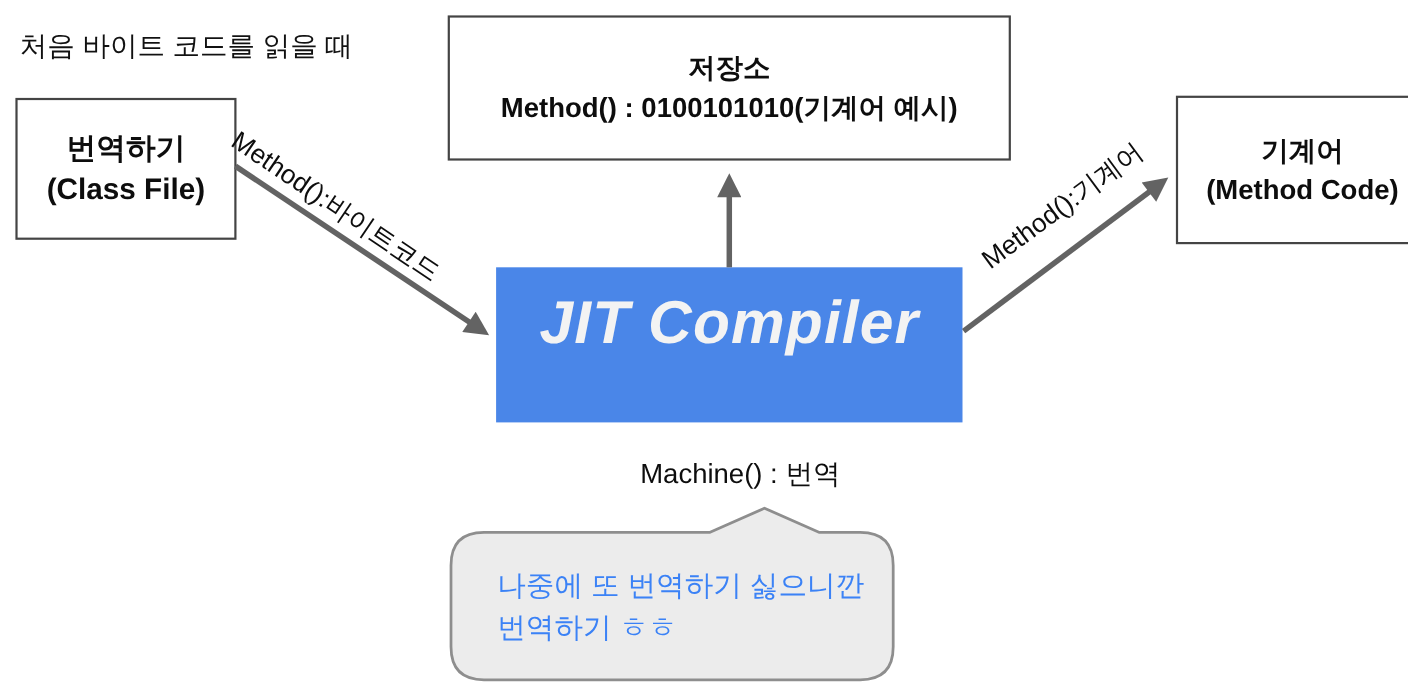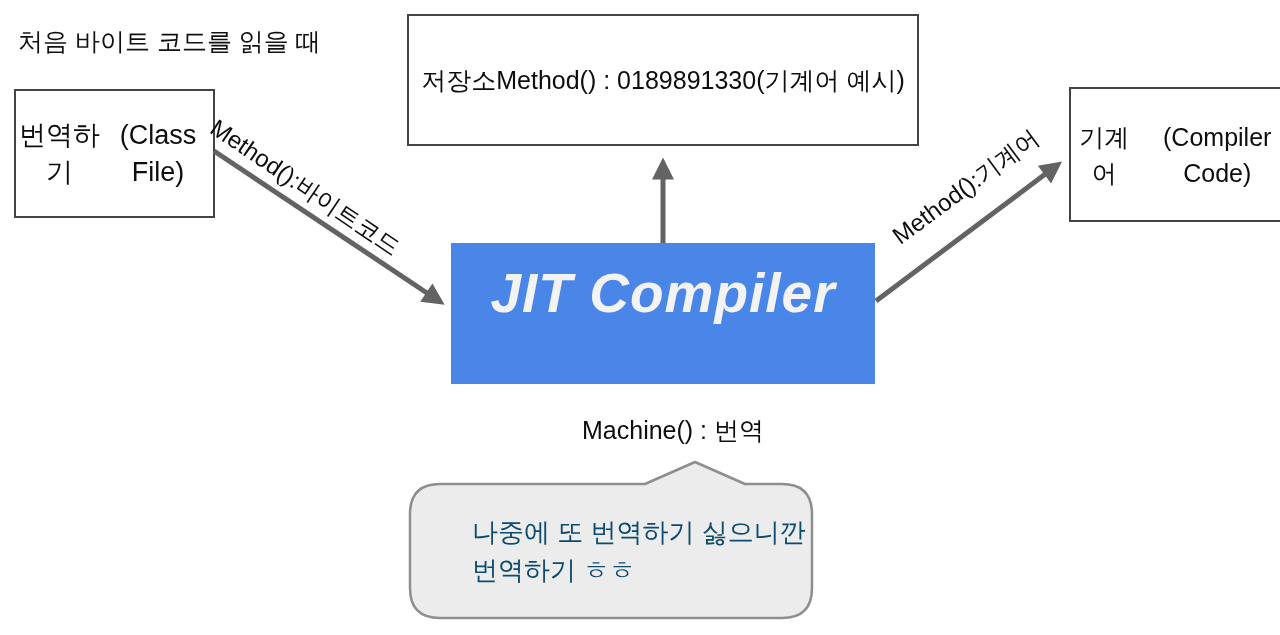--- a/index.html
+++ b/index.html
@@ -14,23 +14,23 @@
   .title {
     position: absolute; left: 18px; top: 25px;
     font-size: 25px; font-weight: 400; color: #111;
     white-space: nowrap;
   }
 
   .box {
     position: absolute;
     border: 2px solid var(--border_gray, #444444);
     background: #ffffff;
-    display: flex; flex-direction: row;
+    display: flex; flex-direction: column;
     align-items: center; justify-content: center;
-    text-align: center; font-weight: 400; color: #0d0d0d;
+    text-align: center; font-weight: 700; color: #0d0d0d;
   }
   .node-bytecode { left: 14px;  top: 89px;  width: 201px; height: 129px; font-size: 27px; line-height: 37px; }
   .node-storage  { left: 407px; top: 14px;  width: 512px; height: 132px; font-size: 25px; line-height: 36px; }
   .node-machine  { left: 1069px; top: 87px; width: 230px; height: 135px; font-size: 25px; line-height: 36px; }
   .node-machine .wrapline { width: 180px; }
 
   .jit {
     position: absolute; left: 451px; top: 243px; width: 424px; height: 141px;
     background: var(--accent_blue, #4a86e8);
     display: flex; align-items: center; justify-content: center;
@@ -60,45 +60,45 @@
     text-align: center; font-size: 25px; color: #0d0d0d; white-space: nowrap;
   }
 
   .bubble-svg { position: absolute; left: 406px; top: 459px; pointer-events: none; }
   .bubble-shape {
     fill: var(--bubble_fill, #ececec);
     stroke: var(--bubble_border, #8e8e8e);
     stroke-width: 2.5; stroke-linejoin: round;
   }
   .bubble-text {
-    position: absolute; left: 472px; top: 513px;
-    font-size: 26px; line-height: 38px; color: #0c4a6e;
+    position: absolute; left: 452px; top: 513px;
+    font-size: 26px; line-height: 38px; color: #3b82f6;
     white-space: nowrap;
   }
 </style>
 </head>
 <body>
 
 <div class="canvas">
 
   <div class="title">처음 바이트 코드를 읽을 때</div>
 
   <div class="box node-bytecode">
     <div>번역하기</div>
     <div>(Class File)</div>
   </div>
 
   <div class="box node-storage">
     <div>저장소</div>
-    <div>Method() : 0189891330(기계어 예시)</div>
+    <div>Method() : 0100101010(기계어 예시)</div>
   </div>
 
   <div class="box node-machine">
     <div>기계어</div>
-    <div class="wrapline">(Compiler Code)</div>
+    <div class="wrapline">(Method Code)</div>
   </div>
 
   <div class="jit">
     <span>JIT Compiler</span>
   </div>
 
   <svg class="arrows" width="1280" height="635" viewBox="0 0 1280 635" aria-hidden="true">
     <defs>
       <marker id="ah" viewBox="0 0 10 10" refX="2" refY="5" markerWidth="5.6" markerHeight="4.4" orient="auto">
         <path class="arrowhead" d="M0,0 L10,5 L0,10 Z"></path>

